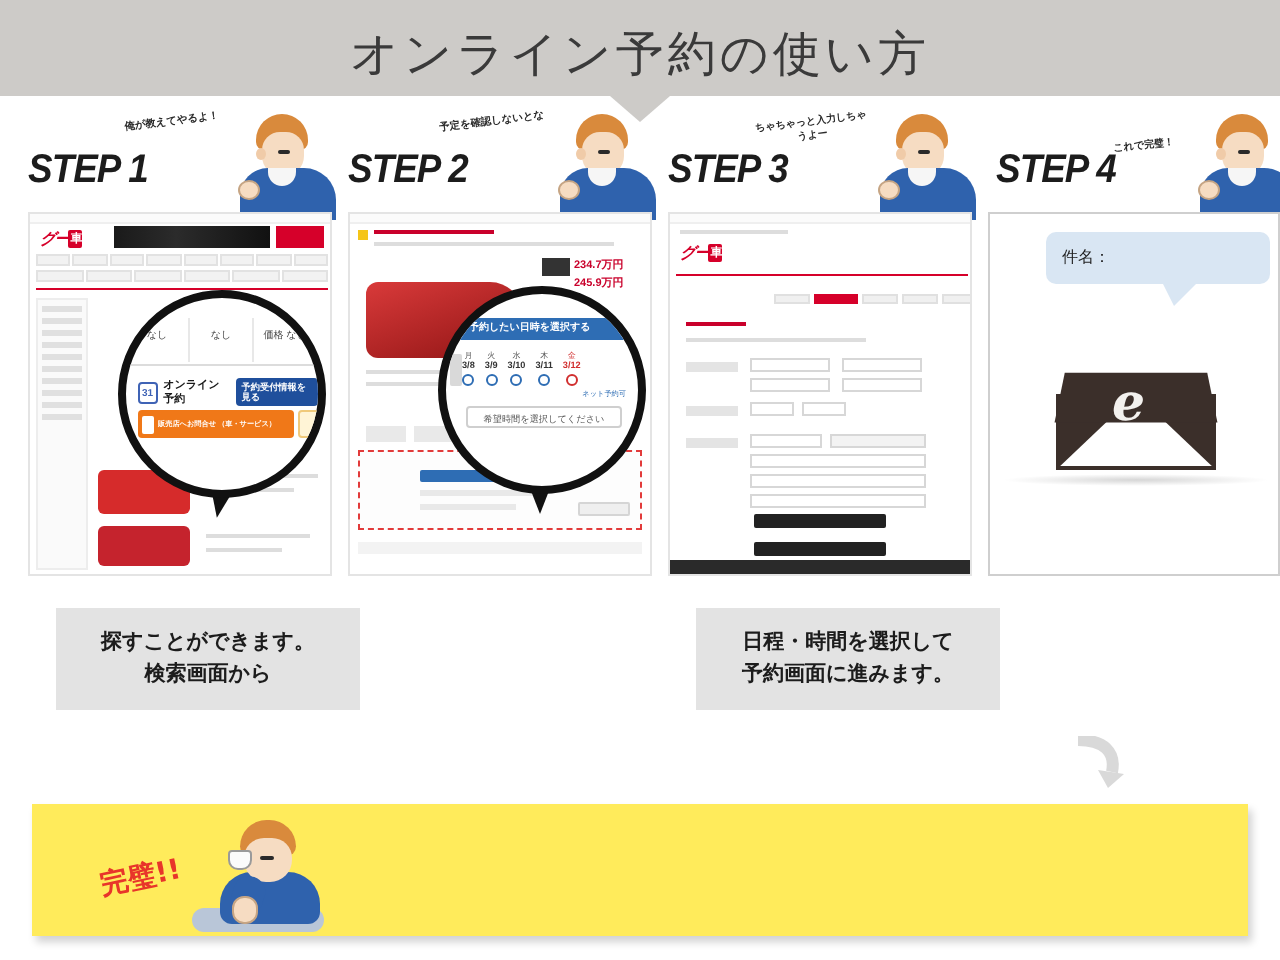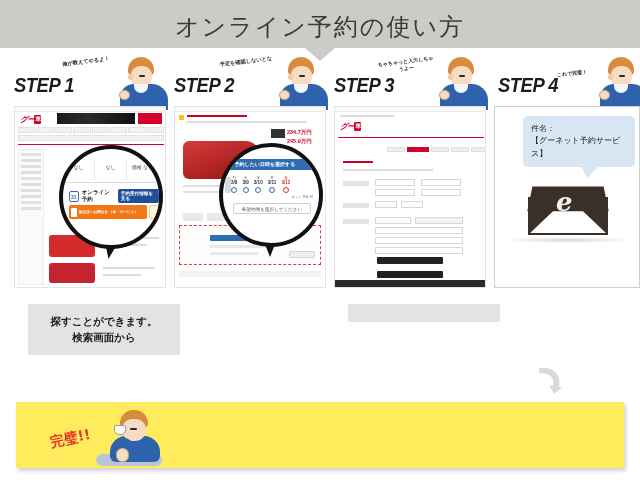--- a/index.html
+++ b/index.html
@@ -604,20 +604,22 @@
               <div class="o"></div>
             </div>
           </div>
           <div class="m2-note">ネット予約可</div>
           <div class="m2-field">希望時間を選択してください</div>
         </div>
         <div class="mag-tail" style="left:88px; top:132px;"></div>
       </div>
 
       <div class="caption" style="left:174px;">
+        <div>日程・時間を選択して</div>
+        <div>予約画面に進みます。</div>
       </div>
     </div>
 
     <div class="step s3">
       <div class="step-head">
         <div class="step-label">STEP 3</div>
         <div class="bubble">ちゃちゃっと入力しちゃうよー</div>
         <div class="char">
           <div class="hair"></div>
           <div class="face"></div>
@@ -681,21 +683,20 @@
           <div class="eye"></div>
           <div class="body"></div>
           <div class="collar"></div>
           <div class="hand"></div>
         </div>
       </div>
 
       <div class="mailpanel">
         <div class="mailbubble">
           <div>件名：</div>
-          <div>【グーネット予約サービス】</div>
           <div class="tail"></div>
         </div>
         <div class="envelope">
           <div class="env-body"></div>
           <div class="env-flapL"></div>
           <div class="env-flapR"></div>
           <div class="env-lid"></div>
           <div class="env-e">e</div>
         </div>
         <div class="env-shadow"></div>

